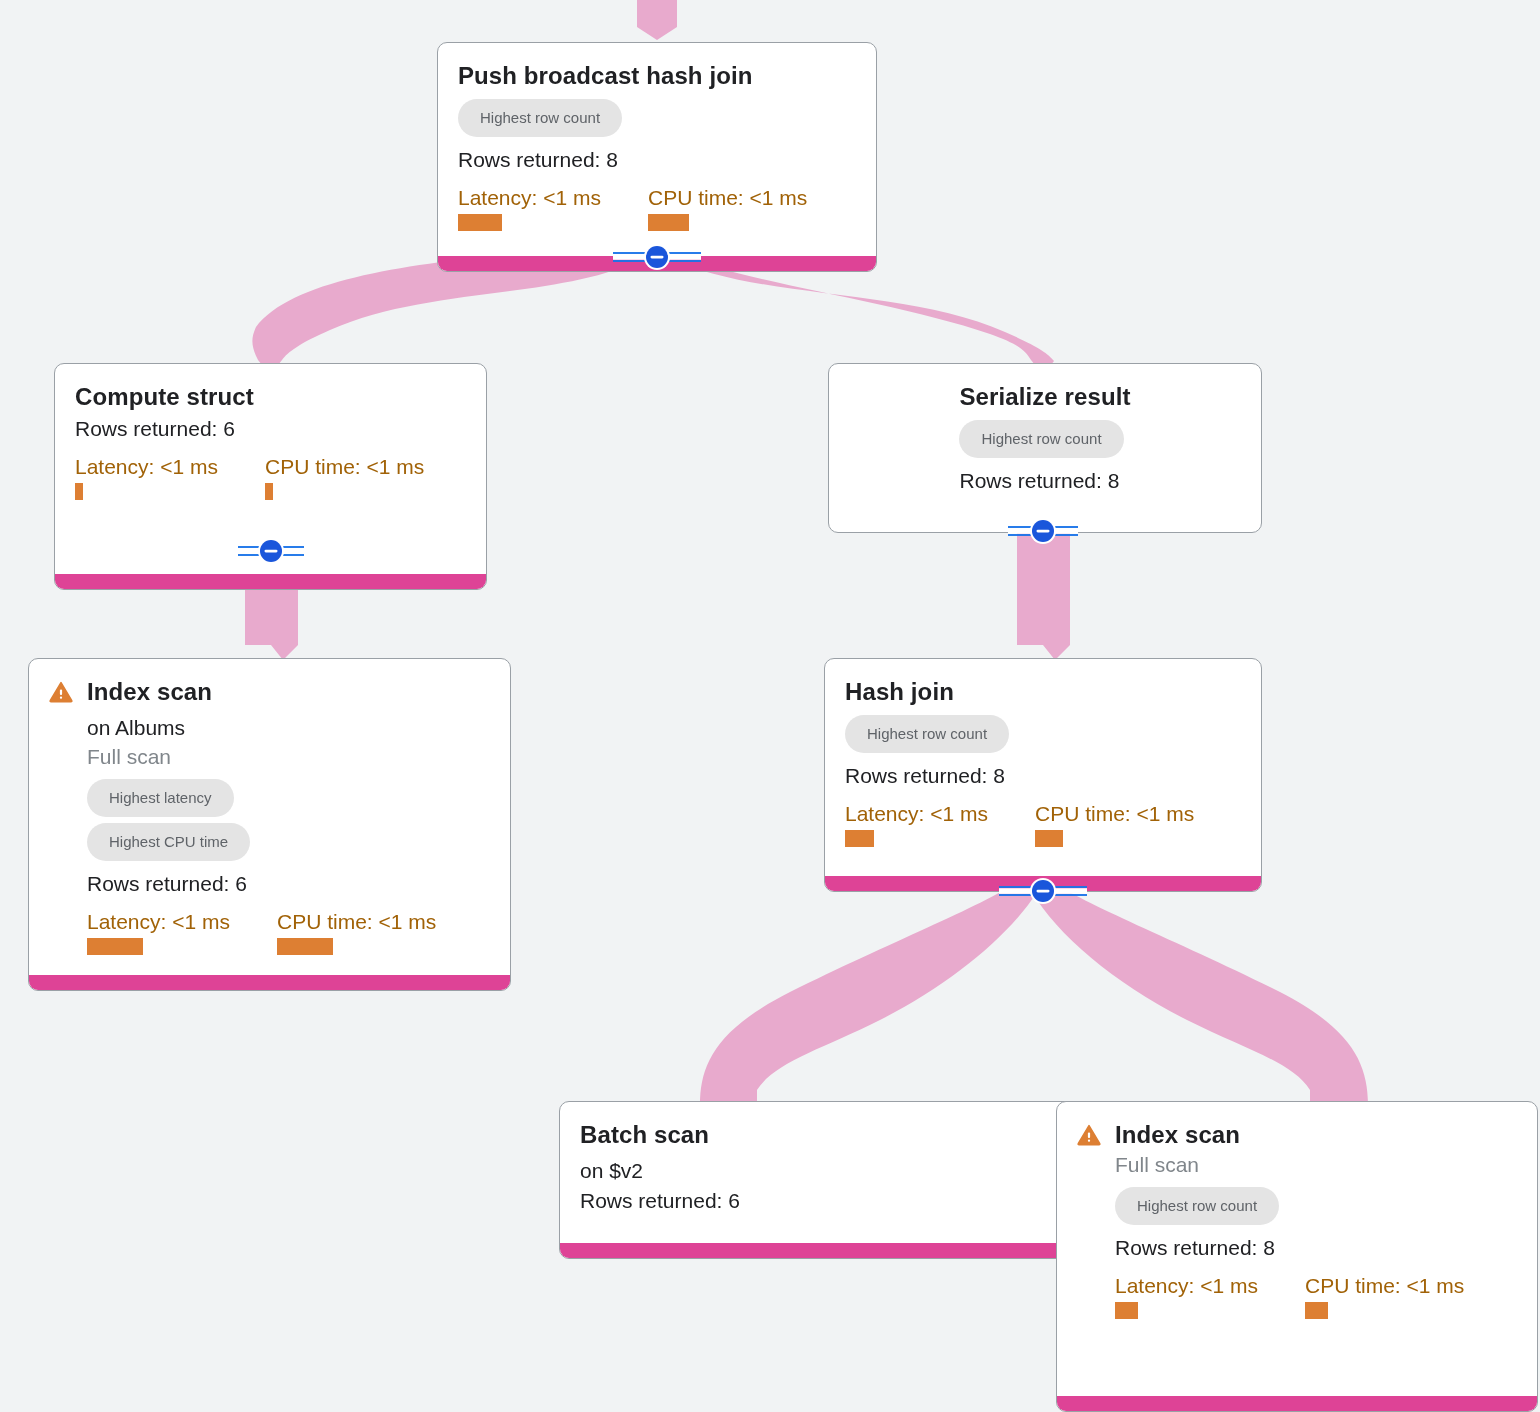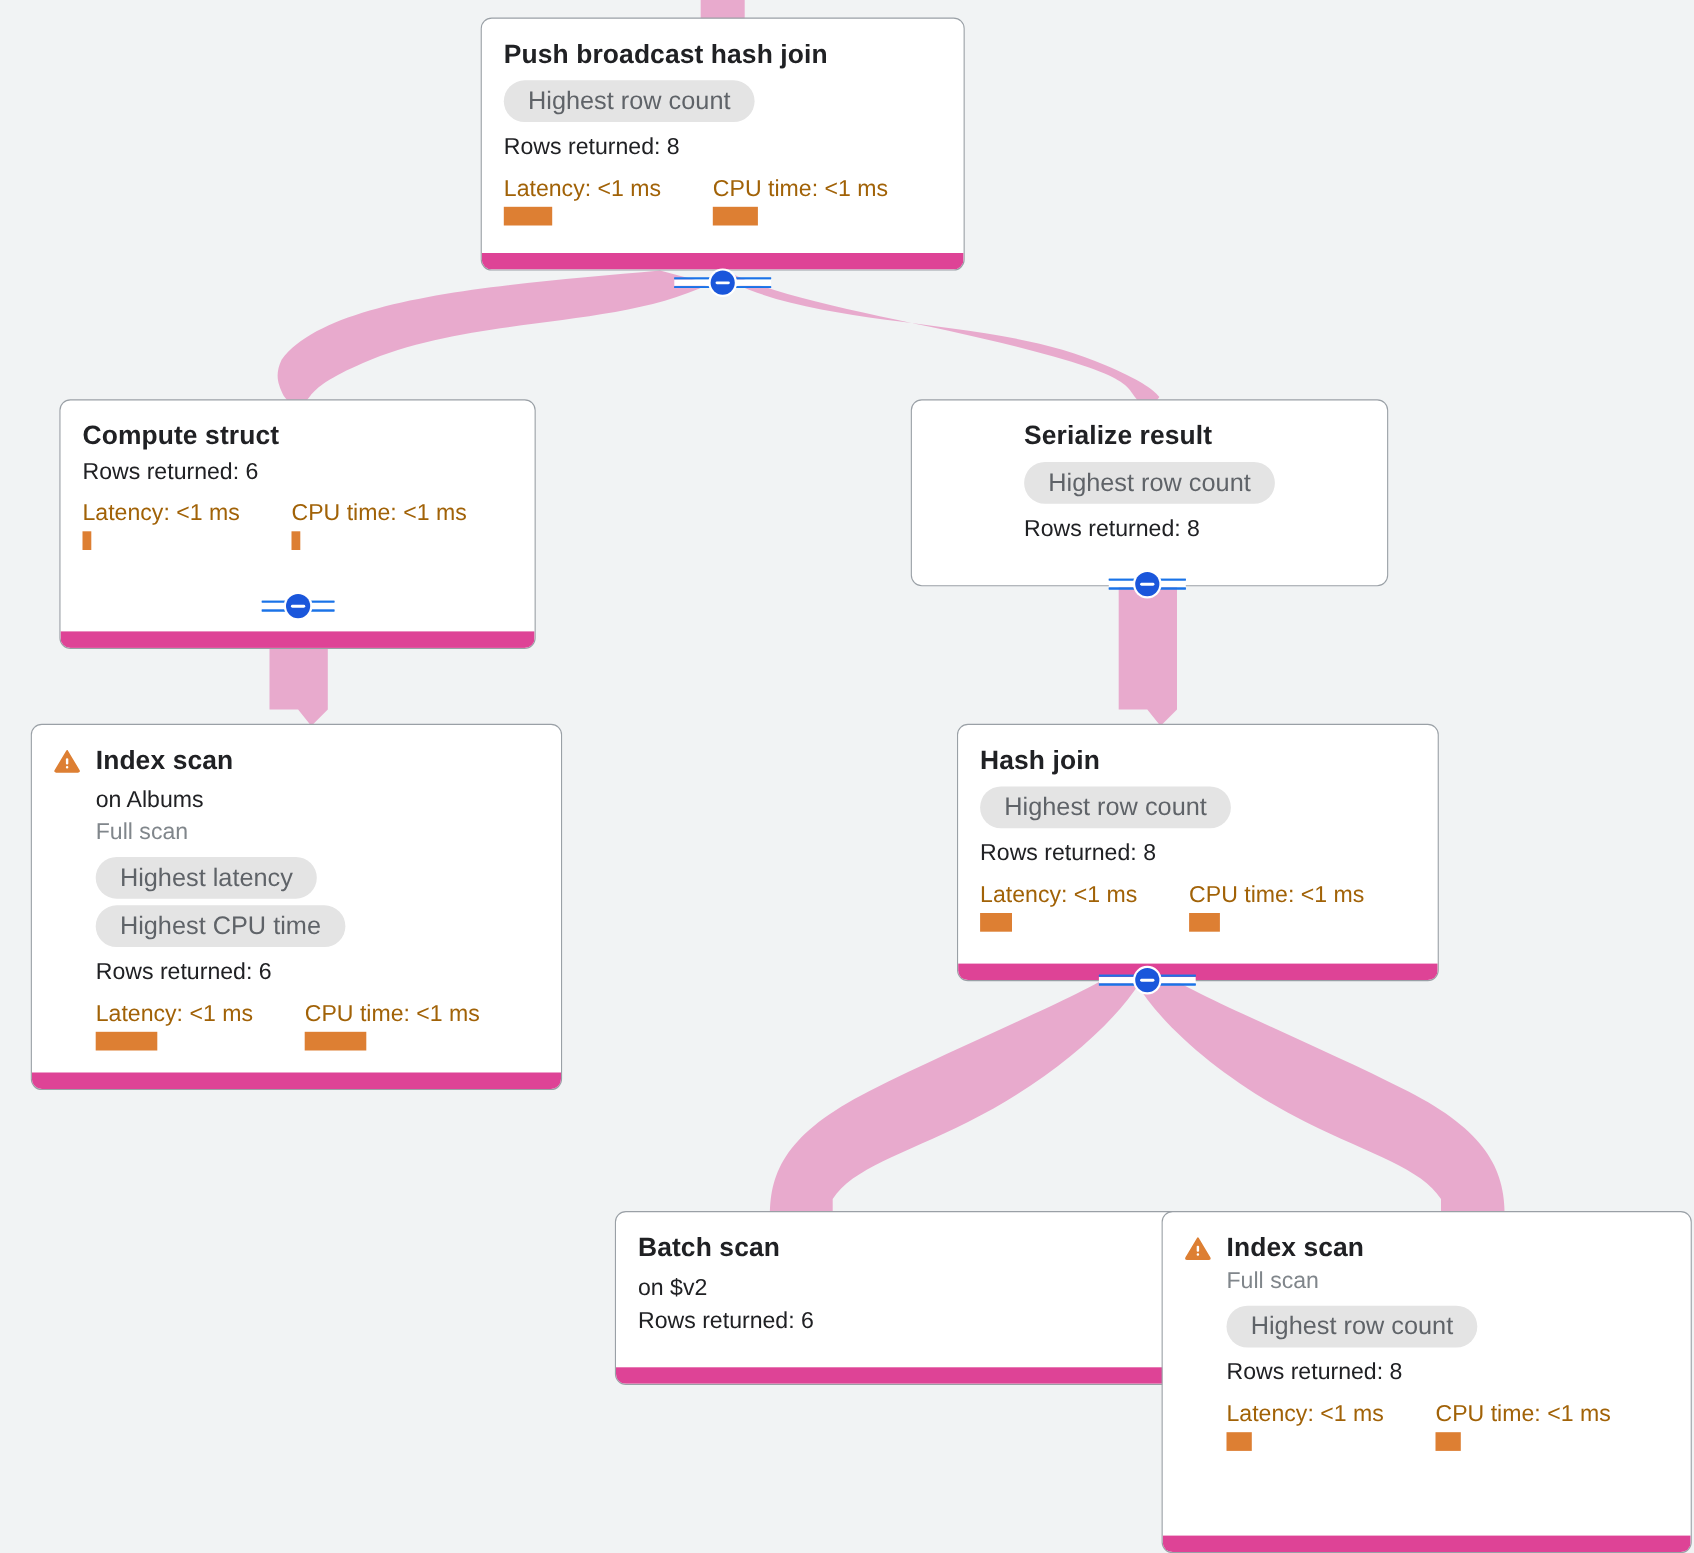--- a/index.html
+++ b/index.html
@@ -72,21 +72,21 @@
     white-space: nowrap;
   }
   .sub-line.muted {
     color: #80868b;
     margin-top: 0;
   }
   .chip {
     display: inline-block;
     background: #e4e4e4;
     color: #5f6368;
-    font-size: 23px;
+    font-size: 15px;
     line-height: 23px;
     padding: 7px 22px 8px 22px;
     border-radius: 20px;
     margin-top: 8px;
     white-space: nowrap;
   }
   .rows-line {
     font-size: 21px;
     color: #202124;
     line-height: 28px;
@@ -168,21 +168,21 @@
       <path d="M 1050 880
                C 1085 905, 1180 942, 1280 992
                C 1350 1028, 1368 1062, 1368 1105
                L 1310 1105 L 1310 1090
                C 1292 1062, 1247 1050, 1187 1020
                C 1117 985, 1057 935, 1032 892
                Z"></path>
     </g>
   </svg>
 
-  <div class="node" style="left:437px; top:16px; width:440px; height:230px;">
+  <div class="node" style="left:437px; top:42px; width:440px; height:230px;">
     <div class="node-body">
       <div class="node-head">
         <div class="node-inner">
           <div class="node-title">Push broadcast hash join</div>
           <div class="chip">Highest row count</div>
           <div class="rows-line">Rows returned: 8</div>
           <div class="metrics">
             <div class="metric" style="width:190px;">
               <div class="metric-label">Latency: &lt;1 ms</div>
               <div class="metric-bar" style="width:44px;"></div>
@@ -259,21 +259,21 @@
               <div class="metric-label">CPU time: &lt;1 ms</div>
               <div class="metric-bar" style="width:56px;"></div>
             </div>
           </div>
         </div>
       </div>
     </div>
     <div class="node-footer"></div>
   </div>
 
-  <div class="node" style="left:824px; top:658px; width:438px; height:234px;margin-left:46px;">
+  <div class="node" style="left:824px; top:658px; width:438px; height:234px;">
     <div class="node-body">
       <div class="node-head">
         <div class="node-inner">
           <div class="node-title">Hash join</div>
           <div class="chip">Highest row count</div>
           <div class="rows-line">Rows returned: 8</div>
           <div class="metrics">
             <div class="metric" style="width:190px;">
               <div class="metric-label">Latency: &lt;1 ms</div>
               <div class="metric-bar" style="width:29px;"></div>

